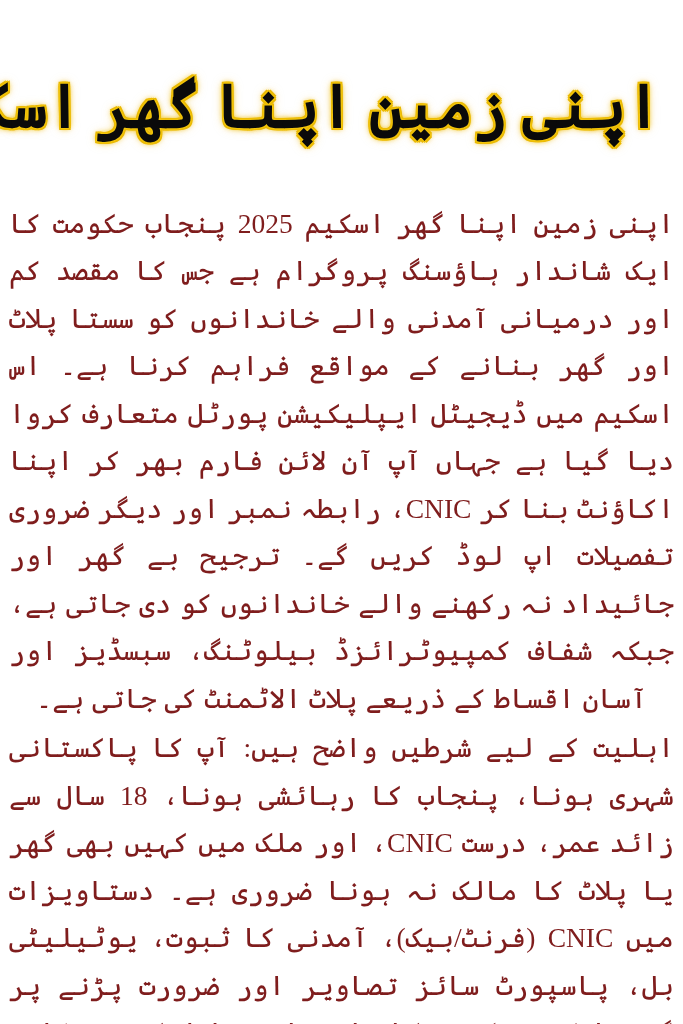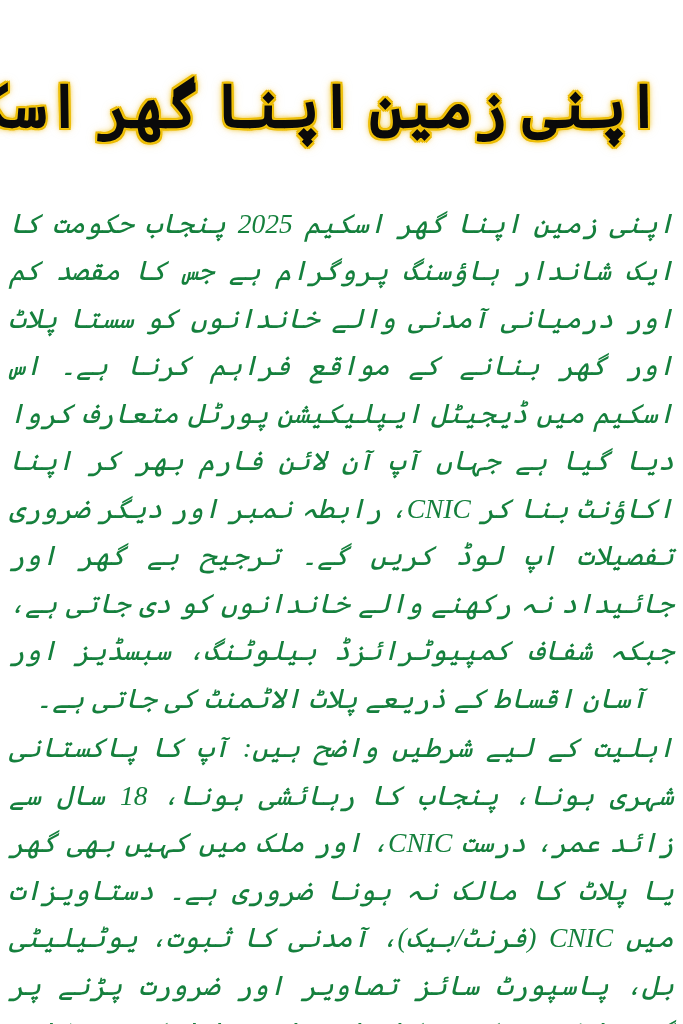--- a/index.html
+++ b/index.html
@@ -80,25 +80,24 @@
     unicode-bidi: isolate;
   }
 
   .para {
     margin: 0 0 2px 0;
     font-family: "Liberation Serif", "DejaVu Serif", serif;
     font-size: 27.5px;
     line-height: 47.5px;
     text-align: justify;
     text-align-last: center;
-    color: #15803d;
+    color: #7f1d1d;
     word-spacing: 1px;
     direction: rtl;
     unicode-bidi: isolate;
-    font-style: italic;
   }
 
   .para:last-child {
     margin-bottom: 0;
   }
 </style>
 </head>
 <body>
 
 <div class="page">

